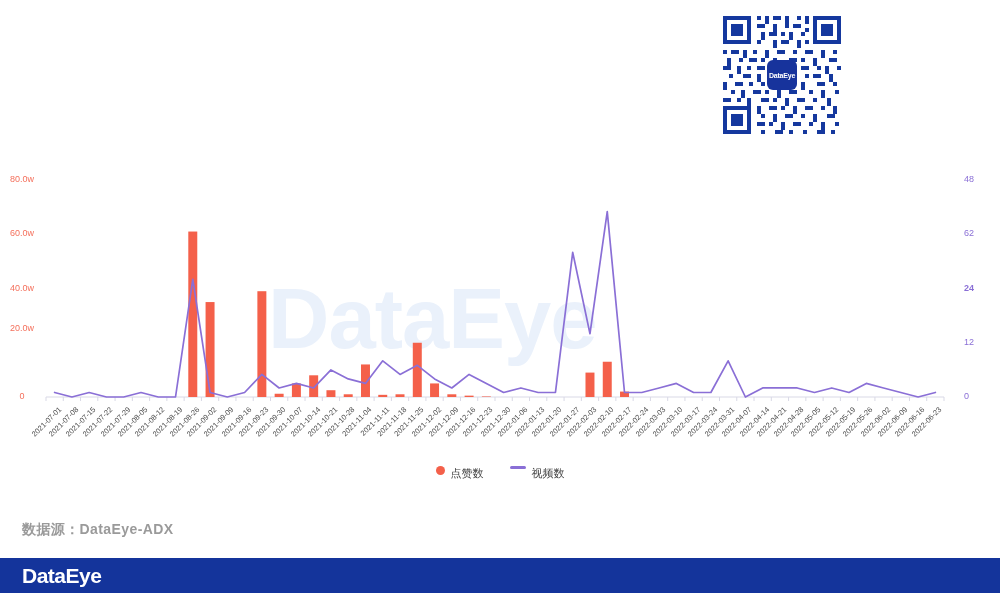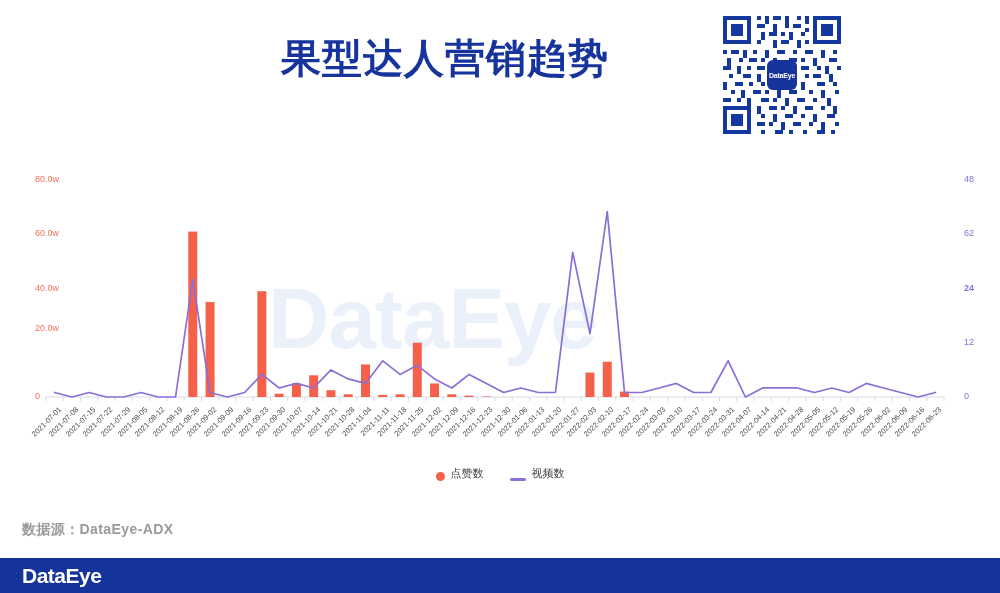--- a/index.html
+++ b/index.html
@@ -87,23 +87,22 @@
   .plot-svg {
     position: absolute;
     left: 0;
     top: 0;
   }
 
   .axis-label-left {
     position: absolute;
     color: #f4705c;
     font-size: 9px;
-    text-align: left;
+    text-align: center;
     width: 44px;
-    padding-left: 35px;
   }
   .axis-label-right {
     position: absolute;
     color: #8a6fd6;
     font-size: 9px;
     text-align: left;
     width: 30px;
     margin-left: 12px;
   }
   .xtick {
@@ -124,21 +123,21 @@
     width: 1000px;
     display: flex;
     align-items: center;
     justify-content: center;
     gap: 26px;
     font-size: 11px;
     color: #3d3d3d;
   }
   .legend-item {
     display: flex;
-    align-items: flex-end;
+    align-items: flex-start;
     gap: 6px;
   }
   .legend-dot {
     width: 9px;
     height: 9px;
     border-radius: 50%;
     background: #f4604a;
   }
   .legend-line {
     width: 16px;
@@ -173,21 +172,20 @@
     font-size: 21px;
     font-weight: bold;
     letter-spacing: -0.5px;
   }
 </style>
 </head>
 <body>
 
 <div class="header">
   <div class="title-block">
-    <span class="title-line">果型达人营销趋势</span>
   </div>
 
   <div class="qr-wrap">
     <svg width="130" height="130" viewBox="0 0 130 130">
       <rect x="0" y="0" width="130" height="130" fill="#ffffff"></rect>
       <g fill="#15389e">
 
         <rect x="6" y="6" width="28" height="28"></rect>
           <rect x="10" y="10" width="20" height="20" fill="#fff"></rect>
           <rect x="14" y="14" width="12" height="12"></rect>

